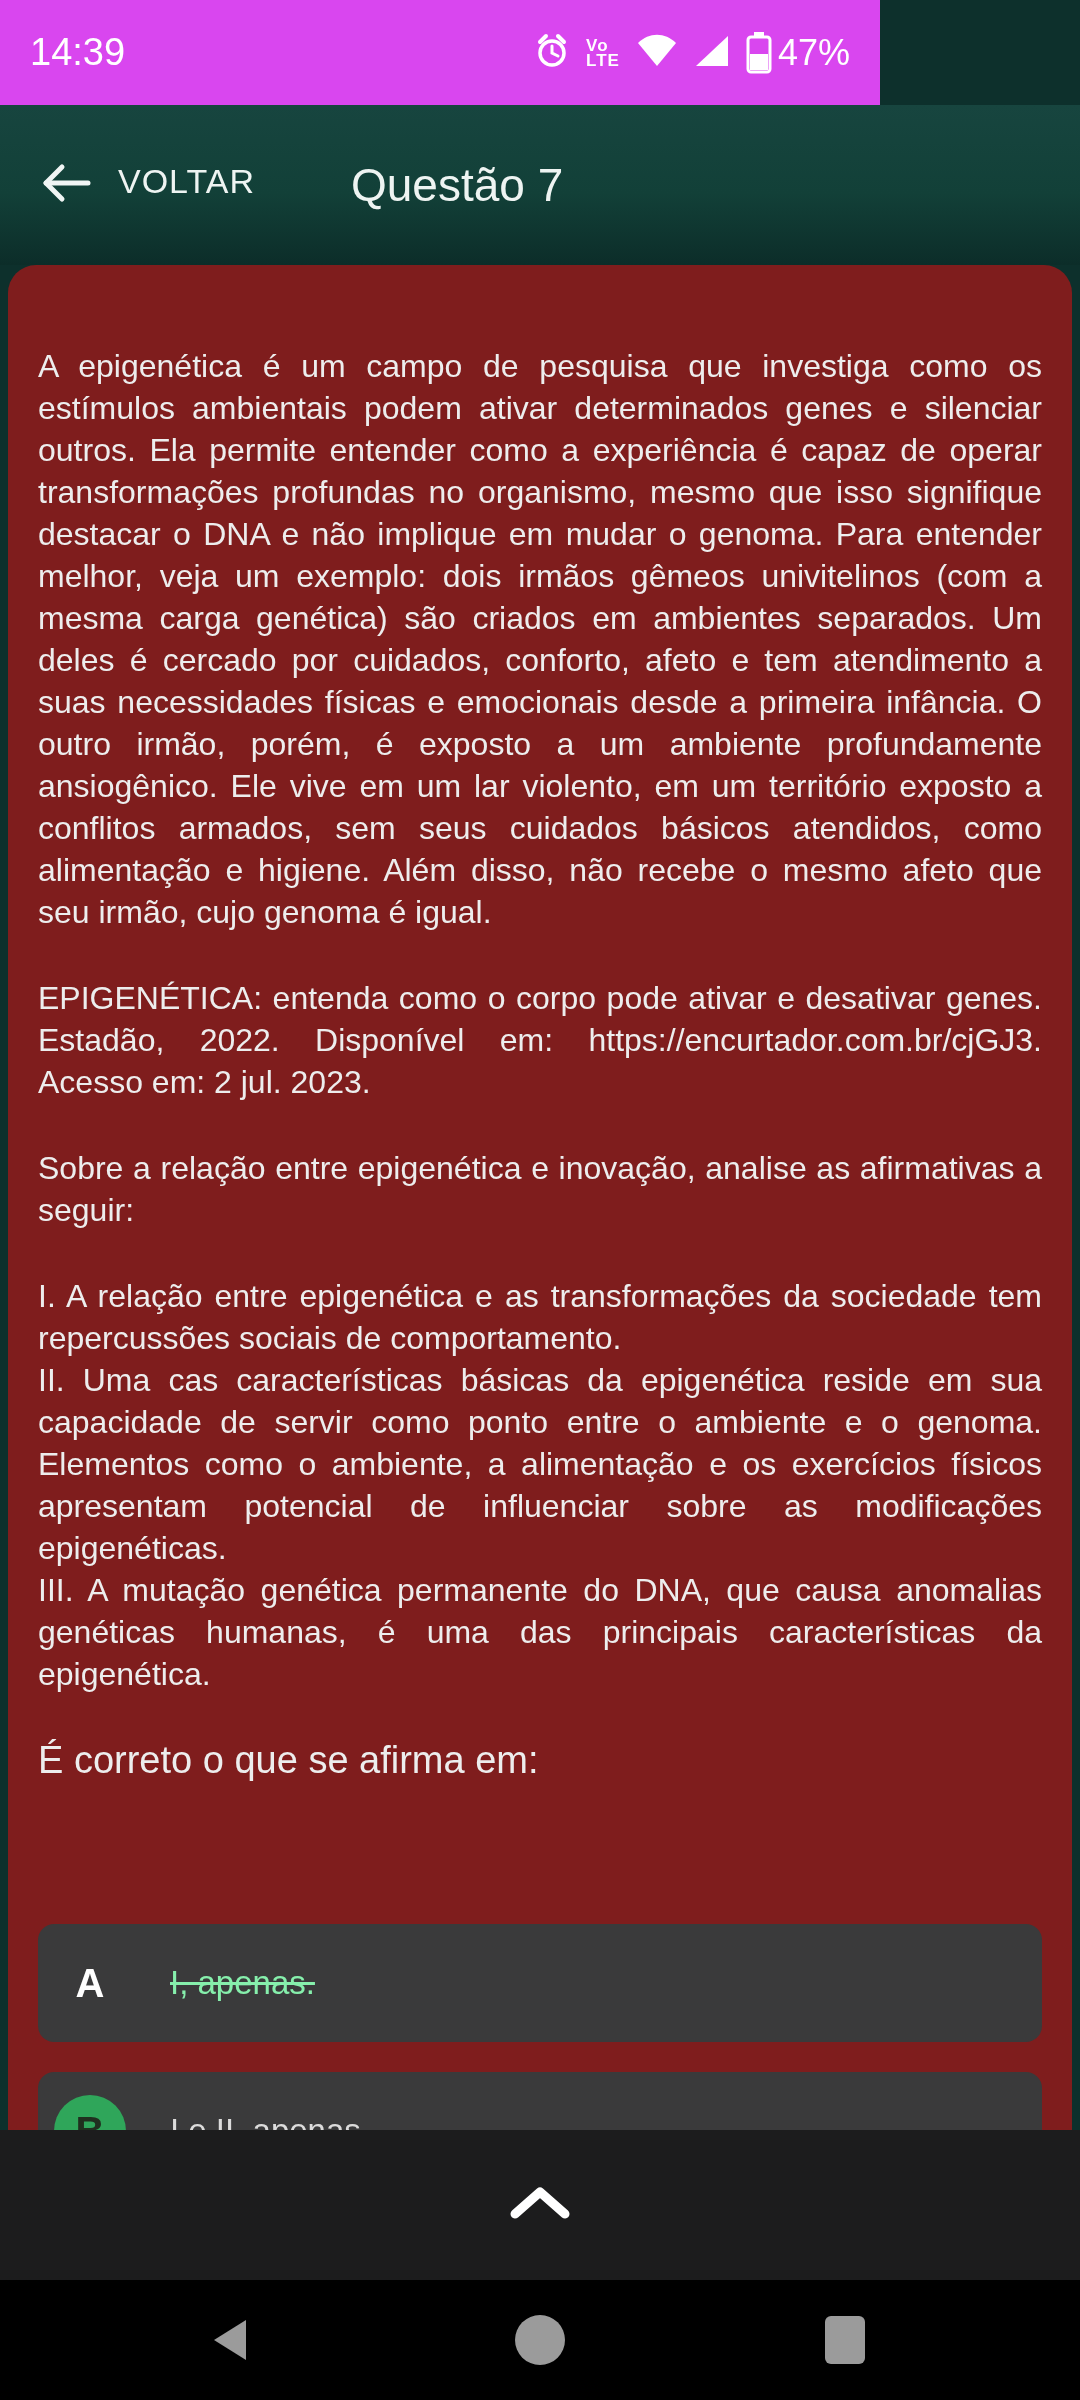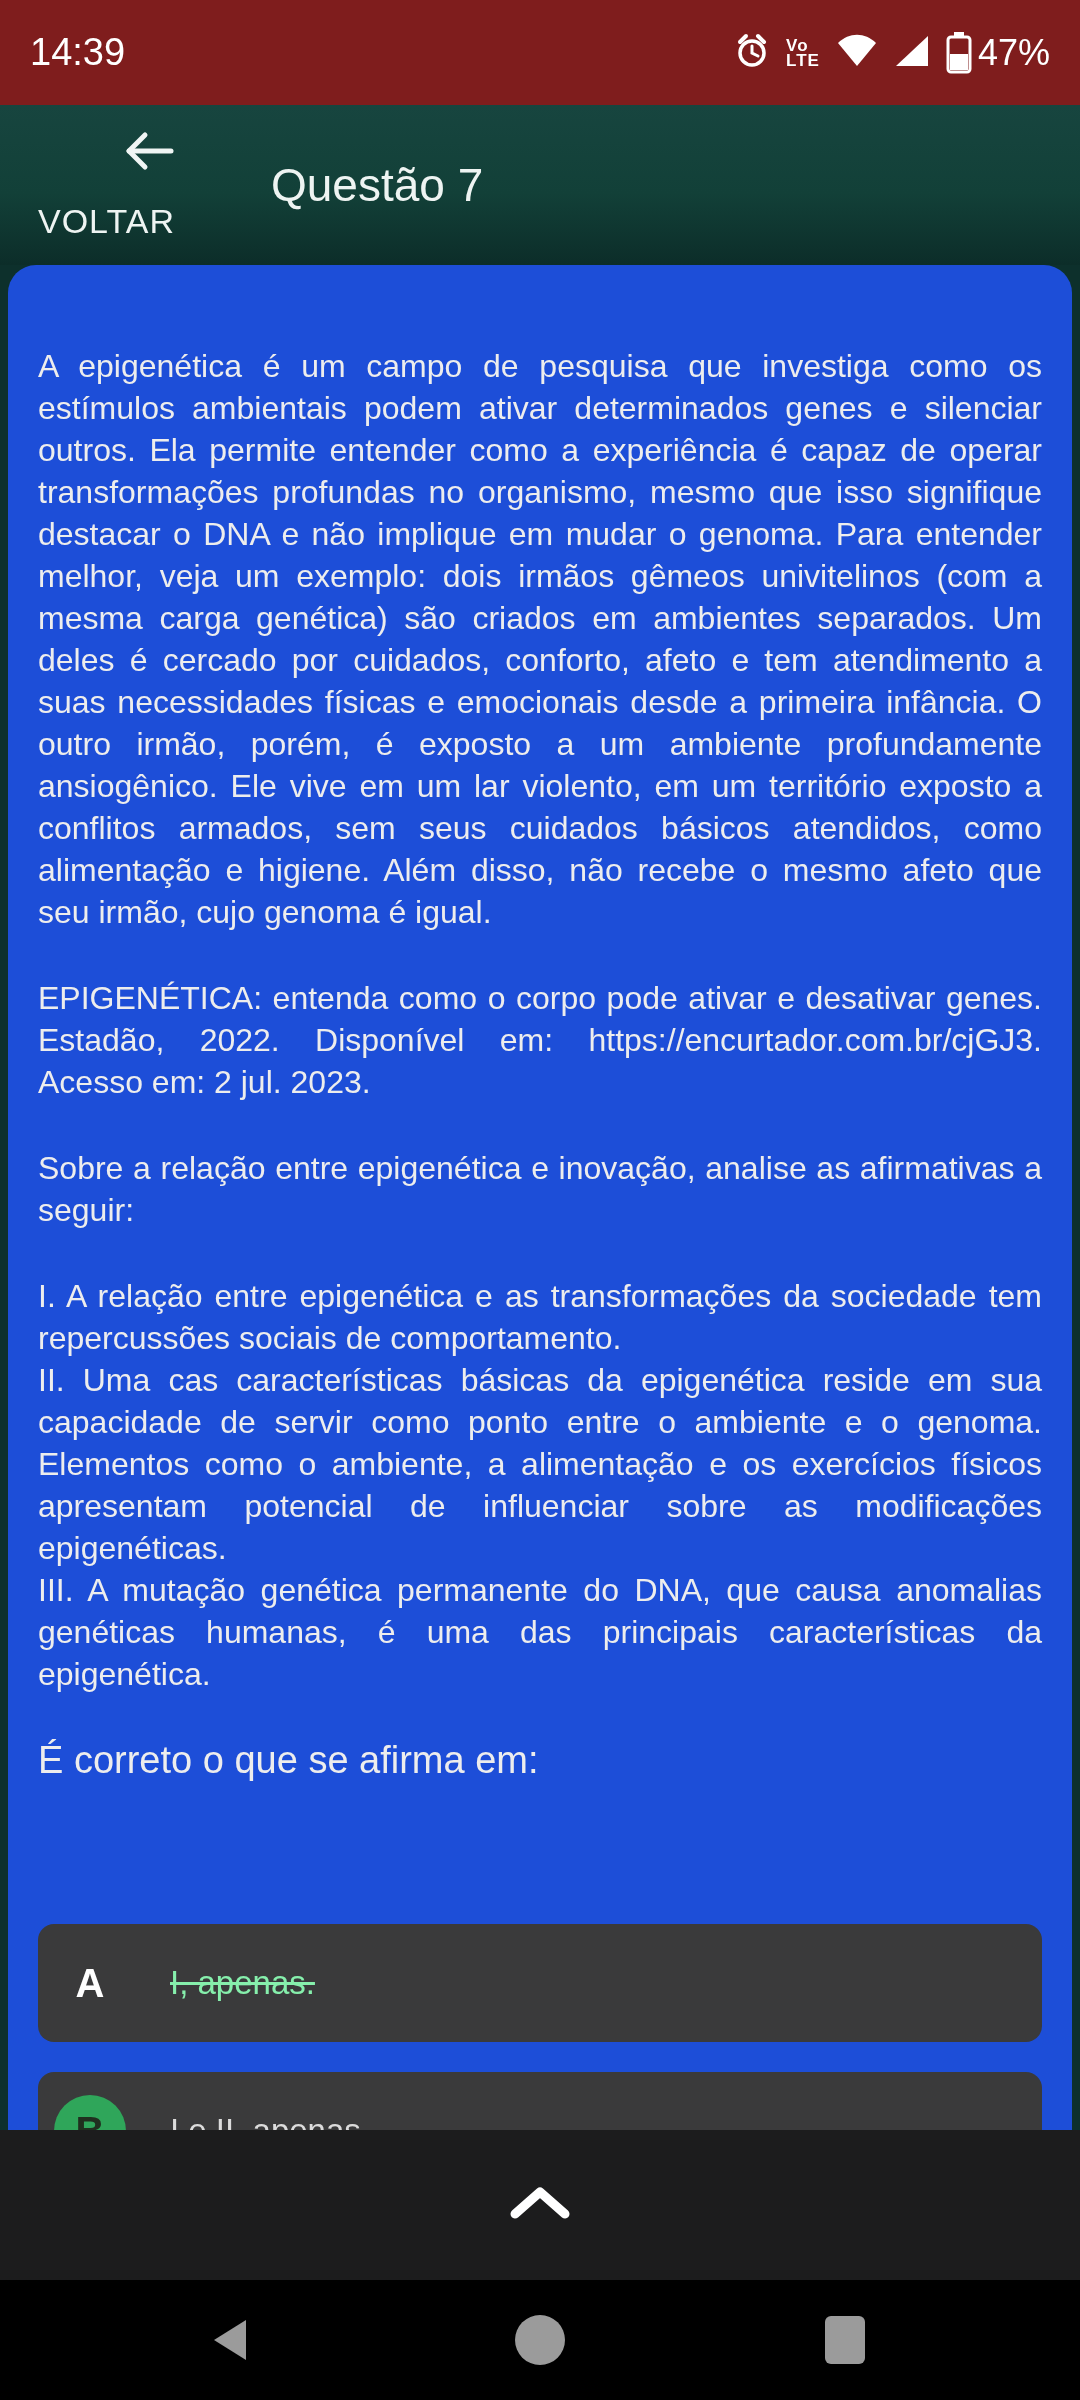--- a/index.html
+++ b/index.html
@@ -1,40 +1,40 @@
 <!DOCTYPE html>
 <html><head>
 <meta charset="utf-8">
 <style>
   html,body{margin:0;padding:0;background:#000;}
   .screen{position:relative;width:1080px;height:2400px;overflow:hidden;
           background:#0d302c;font-family:"Liberation Sans",sans-serif;}
 
   
-  .status-bar{position:absolute;top:0;left:0;width:1080px;height:105px;
-    background:#7f1d1d;display:flex;align-items:center;justify-content:space-between;
+  .status-bar{position:absolute;top:0;left:0;width:880px;height:105px;
+    background:#d946ef;display:flex;align-items:center;justify-content:space-between;
     padding:0 30px;box-sizing:border-box;color:#fff;}
   .time{font-size:38px;color:#fff;}
   .status-icons{display:flex;align-items:center;gap:16px;}
   .volte{display:flex;flex-direction:column;align-items:flex-start;
     font-size:17px;font-weight:bold;line-height:15px;color:#fff;letter-spacing:1px;}
   .batt-wrap{display:flex;align-items:flex-end;gap:6px;}
   .batt-pct{font-size:36px;}
 
   
   .header{position:absolute;top:105px;left:0;width:1080px;height:160px;
     background:linear-gradient(180deg,#17453f 0%,#124038 55%,#0c2d29 100%);
     display:flex;align-items:center;padding:0 38px;box-sizing:border-box;color:#eef4f2;}
-  .back-group{display:flex;align-items:flex-end;gap:26px;cursor:pointer;flex-direction:column;}
+  .back-group{display:flex;align-items:flex-start;gap:26px;cursor:pointer;}
   .back-label{font-size:34px;letter-spacing:1px;}
   .header-title{font-size:46px;margin-left:96px;}
 
   
   .card{position:absolute;top:265px;left:8px;right:8px;bottom:0;
-    background:#1d4ed8;border-radius:28px 28px 0 0;
+    background:#7f1d1d;border-radius:28px 28px 0 0;
     padding:80px 30px 0 30px;box-sizing:border-box;}
   .para{font-size:32px;line-height:42px;color:#ededed;text-align:justify;
     margin:0 0 44px 0;}
   .items{margin:0 0 44px 0;}
   .item{font-size:32px;line-height:42px;color:#ededed;text-align:justify;}
   .prompt{font-size:38px;line-height:42px;color:#ededed;margin:0;}
 
   
   .options{position:absolute;left:8px;right:8px;top:1924px;}
   .option{display:flex;align-items:center;height:118px;background:#3a3a3b;

